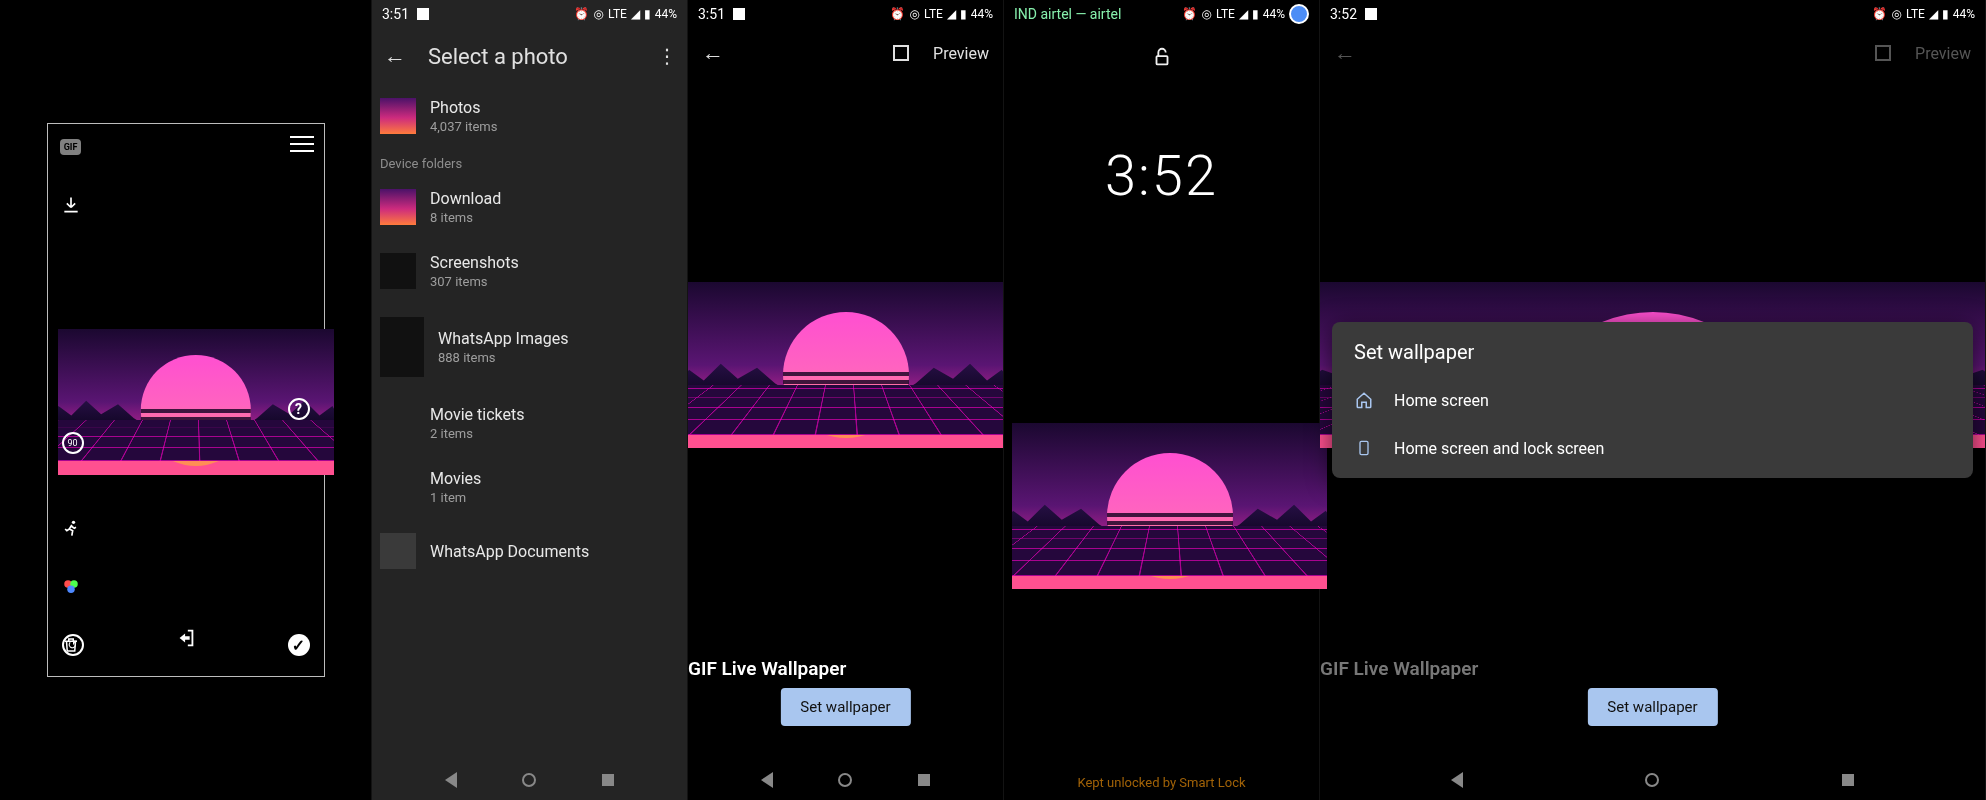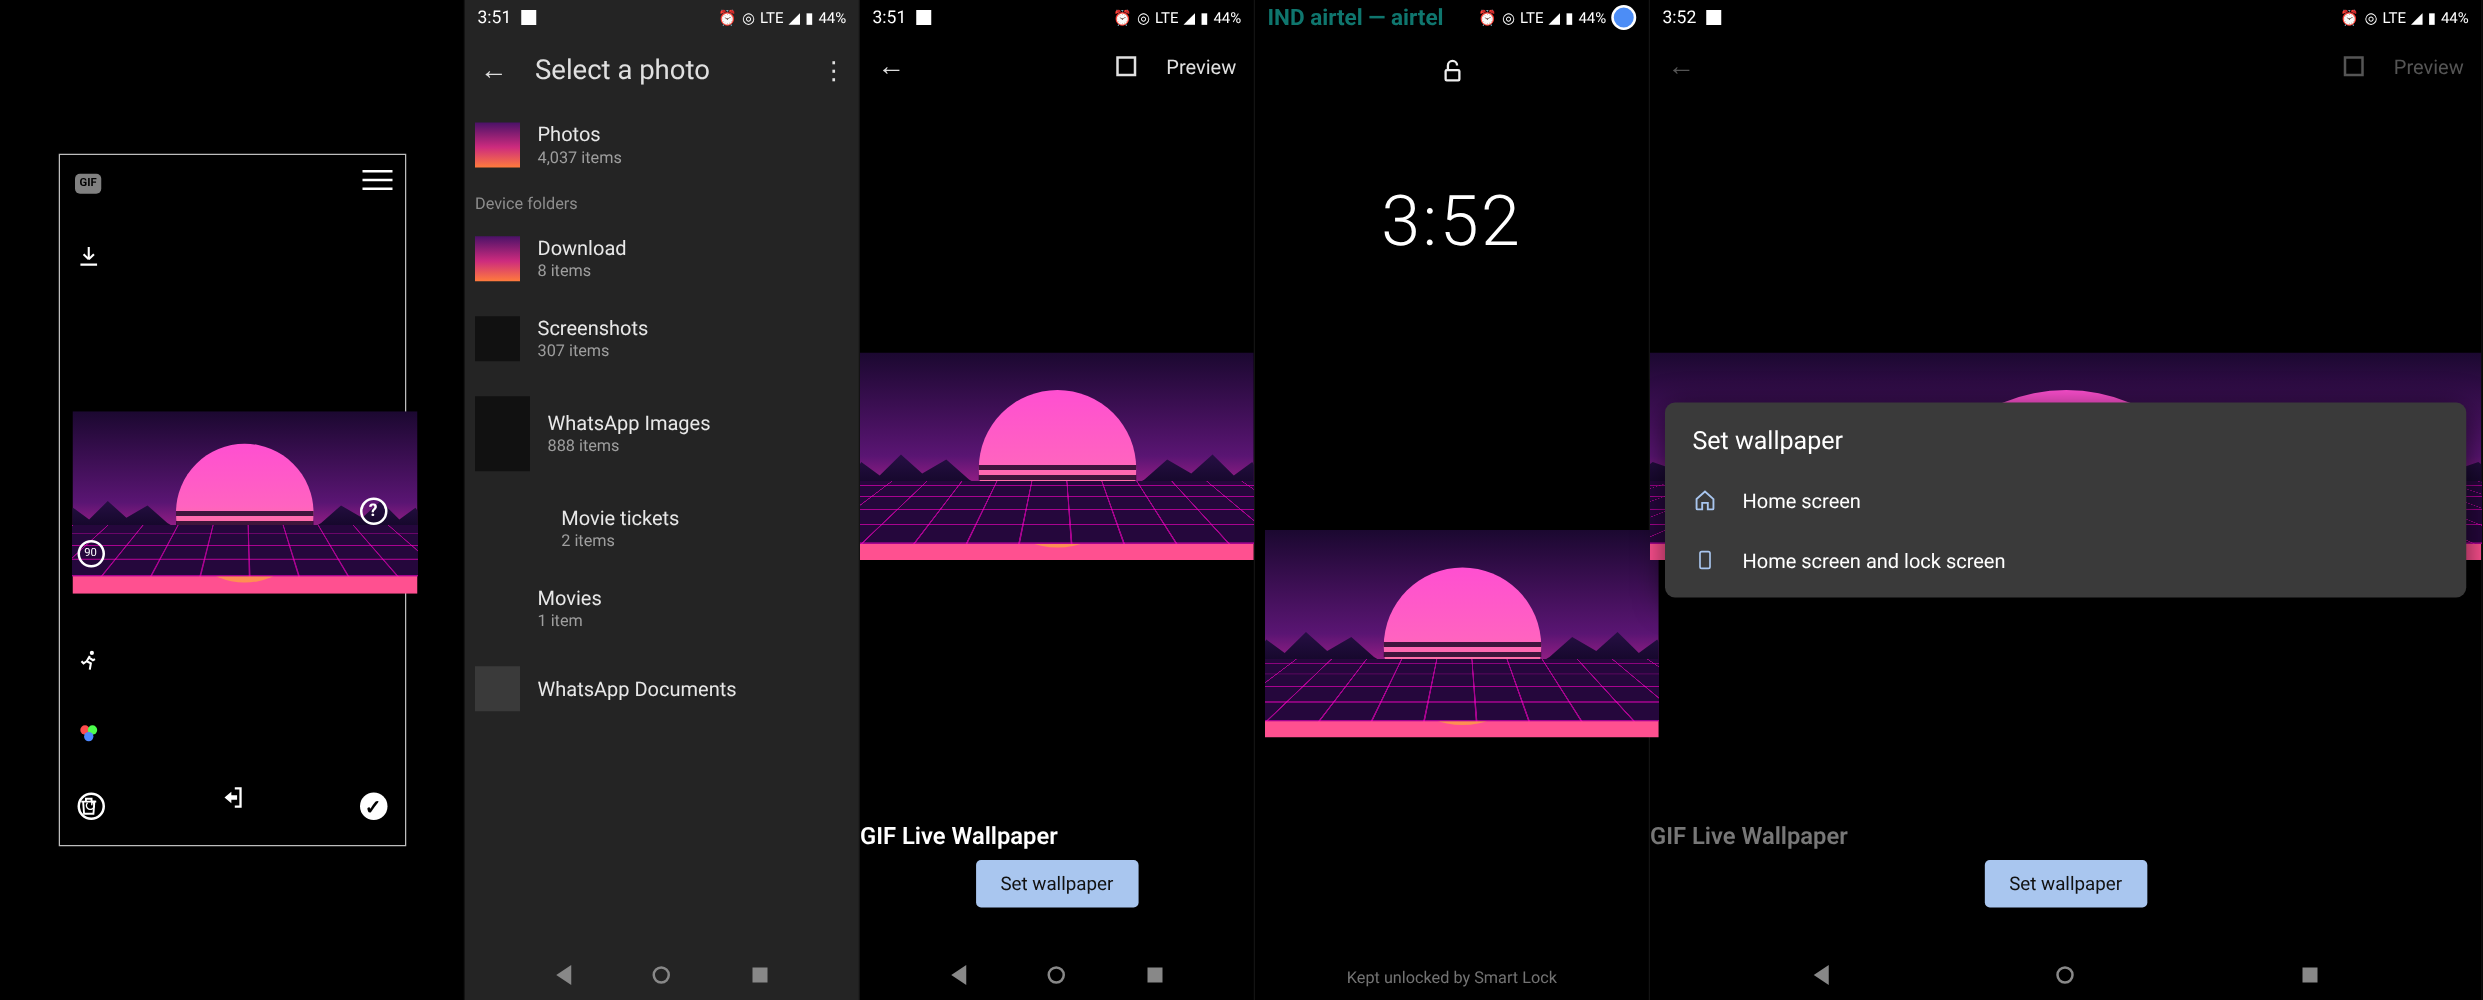--- a/index.html
+++ b/index.html
@@ -60,25 +60,25 @@
 .preview-toggle{ display:flex; align-items:center; gap:24px; cursor:pointer; font-size:16px; color:#e0e0e0;}
 .preview-toggle.dim{ color:#555;}
 .checkbox{ width:16px; height:16px; border:2px solid currentColor; }
 .wallarea{ flex:1; position:relative; }
 .vaporbig{ position:absolute; left:0; right:0; top:204px; height:166px; }
 .caption{ position:absolute; bottom:80px; left:0; right:0; text-align:left; font-size:19px; font-weight:600; }
 .caption.dim{ color:#777; }
 .setbtn{ position:absolute; bottom:34px; left:50%; transform:translateX(-50%); padding:10px 20px; background:#a9c6ef; color:#111; font-size:15px; border-radius:4px; cursor:pointer; }
 
 
-.carrier{ font-size:18px; color:#0f766e; padding:4px 14px;font-weight:bold; }
+.carrier{ font-size:14px; color:#86efac; padding:4px 14px; }
 .lockbody{ flex:1; position:relative; text-align:center; }
 .lockicon{ margin-top:18px; font-size:22px; color:#eee; }
 .clock{ font-size:56px; font-weight:300; letter-spacing:2px; margin-top:70px; }
-.smartlock{ position:absolute; bottom:10px; left:0; right:0; text-align:center; font-size:13px; color:#737373; }
+.smartlock{ position:absolute; bottom:10px; left:0; right:0; text-align:center; font-size:13px; color:#a16207; }
 .vapor4{ position:absolute; left:8px; right:8px; top:214px; height:166px; }
 
 
 .sheet{ position:absolute; top:244px; left:12px; right:12px; background:#3a3a3a; border-radius:8px; padding:18px 0 6px; box-shadow:0 4px 24px rgba(0,0,0,.6);}
 .sheet-title{ padding:0 22px 12px; font-size:20px; }
 .sheet-row{ display:flex; align-items:center; gap:20px; padding:14px 22px; cursor:pointer; font-size:16px; }
 .sicon{ width:20px; height:20px; color:#a9c6ef; display:flex; align-items:center; justify-content:center; }
 
 
 .vapor{ position:relative; overflow:hidden; }
@@ -207,21 +207,21 @@
           <div class="fcount">307 items</div>
         </div>
     </div>
     <div class="folder-row tall">
       <div class="thumb"></div>
       <div class="finfo">
           <div class="fname">WhatsApp Images</div>
           <div class="fcount">888 items</div>
         </div>
     </div>
-    <div class="folder-row" style="padding-left:77px">
+    <div class="folder-row" style="padding-left:58px">
       <div class="finfo">
           <div class="fname">Movie tickets</div>
           <div class="fcount">2 items</div>
         </div>
     </div>
     <div class="folder-row" style="padding-left:58px">
       <div class="finfo">
           <div class="fname">Movies</div>
           <div class="fcount">1 item</div>
         </div>

